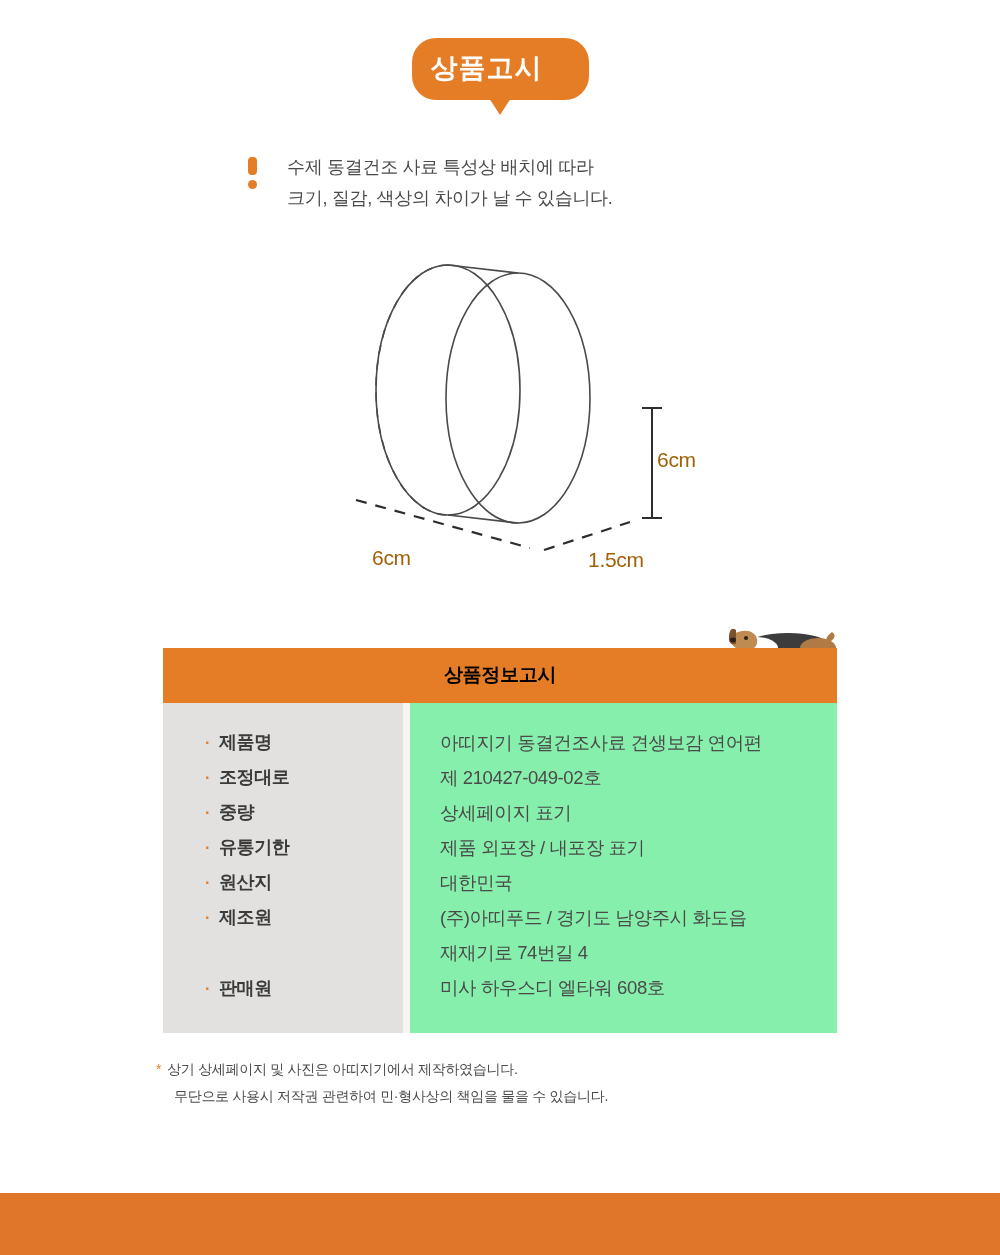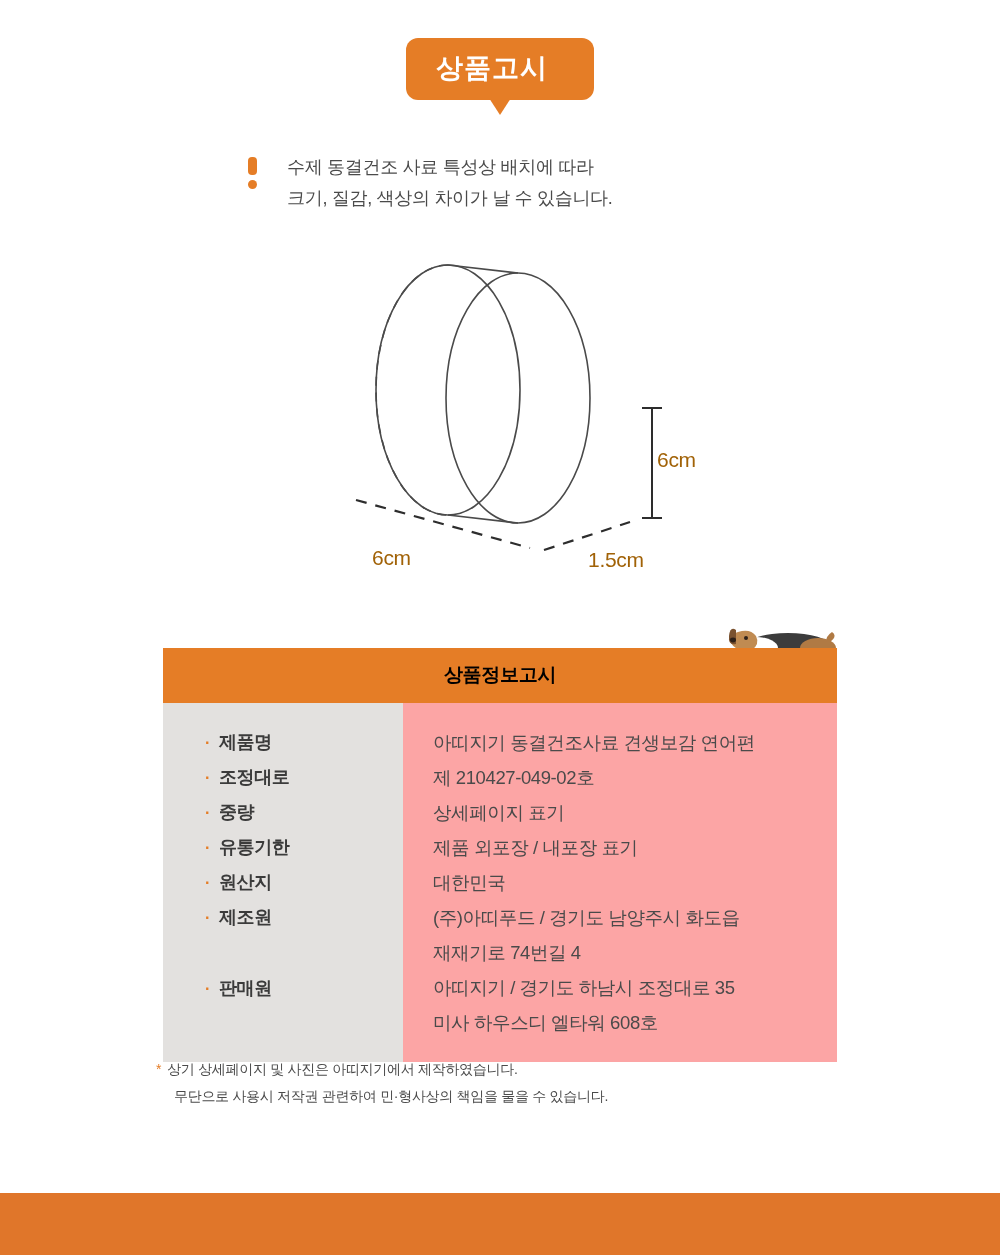--- a/index.html
+++ b/index.html
@@ -24,22 +24,22 @@
     width: 100%;
     display: flex;
     justify-content: center;
   }
   .badge {
     background: #e57d26;
     color: #ffffff;
     font-size: 27px;
     font-weight: bold;
     letter-spacing: 1px;
-    padding: 12px 46px 14px 30px;
-    border-radius: 12px;
+    padding: 12px 46px 14px 19px;
+    border-radius: 24px;
     position: relative;
   }
   .badge::after {
     content: "";
     position: absolute;
     left: 50%;
     bottom: -15px;
     transform: translateX(-50%);
     width: 0;
     height: 0;
@@ -131,23 +131,24 @@
     min-height: 330px;
   }
   .info-left {
     width: 240px;
     background: #e3e1df;
     padding: 22px 0 22px 0;
     box-sizing: border-box;
   }
   .info-right {
     flex: 1;
-    background: #fca5a5;
+    background: #86efac;
     padding: 22px 0 22px 30px;
     box-sizing: border-box;
+    margin-left: 7px;
   }
   .label-row {
     display: flex;
     align-items: flex-start;
     font-size: 18px;
     font-weight: bold;
     color: #3b3b3b;
     padding-left: 42px;
     letter-spacing: -0.4px;
     height: 35px;
@@ -293,21 +294,20 @@
     </div>
 
     <div class="info-right">
       <div class="value-row">아띠지기 동결건조사료 견생보감 연어편</div>
       <div class="value-row">제 210427-049-02호</div>
       <div class="value-row">상세페이지 표기</div>
       <div class="value-row">제품 외포장 / 내포장 표기</div>
       <div class="value-row">대한민국</div>
       <div class="value-row">(주)아띠푸드 / 경기도 남양주시 화도읍</div>
       <div class="value-row">재재기로 74번길 4</div>
-      <div class="value-row">아띠지기 / 경기도 하남시 조정대로 35</div>
       <div class="value-row">미사 하우스디 엘타워 608호</div>
     </div>
 
   </div>
 </div>
 
 <div class="footnote">
   <div>
     <span class="star">*</span><span>상기 상세페이지 및 사진은 아띠지기에서 제작하였습니다.</span>
   </div>

